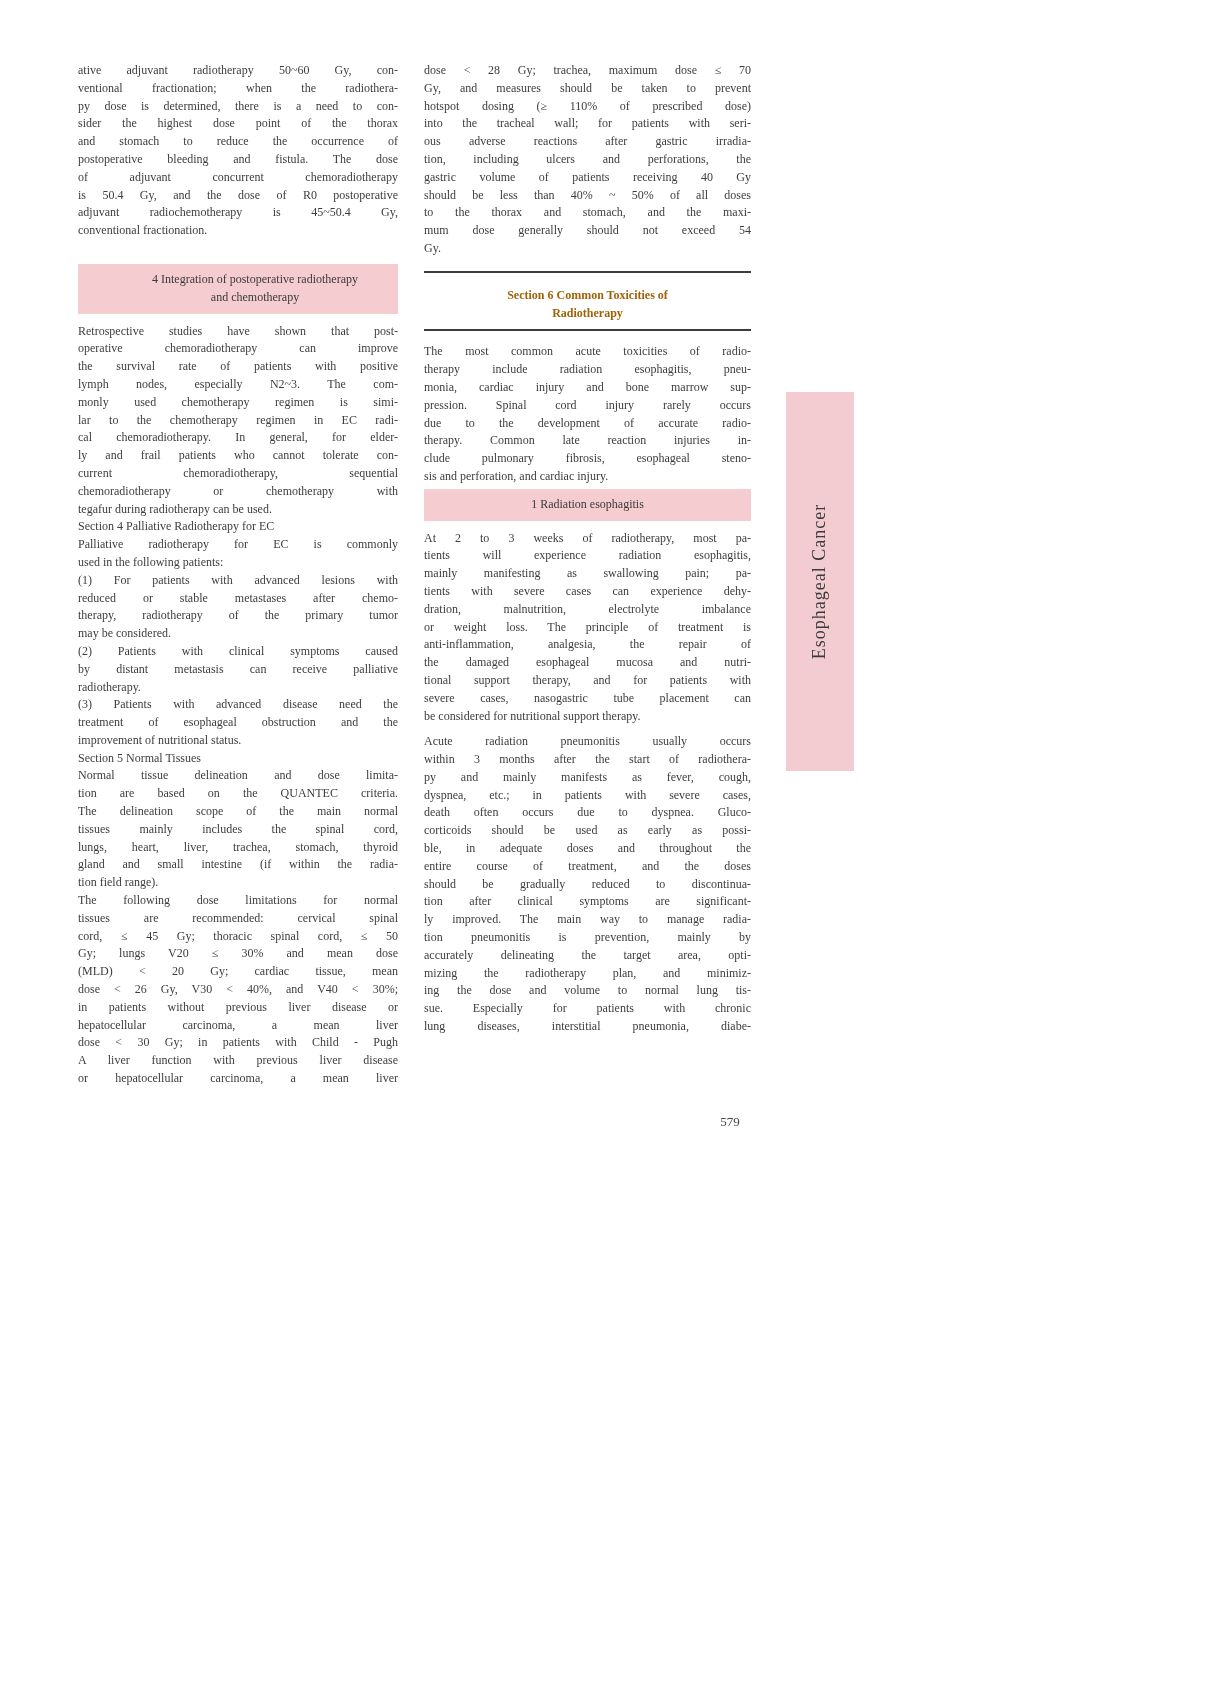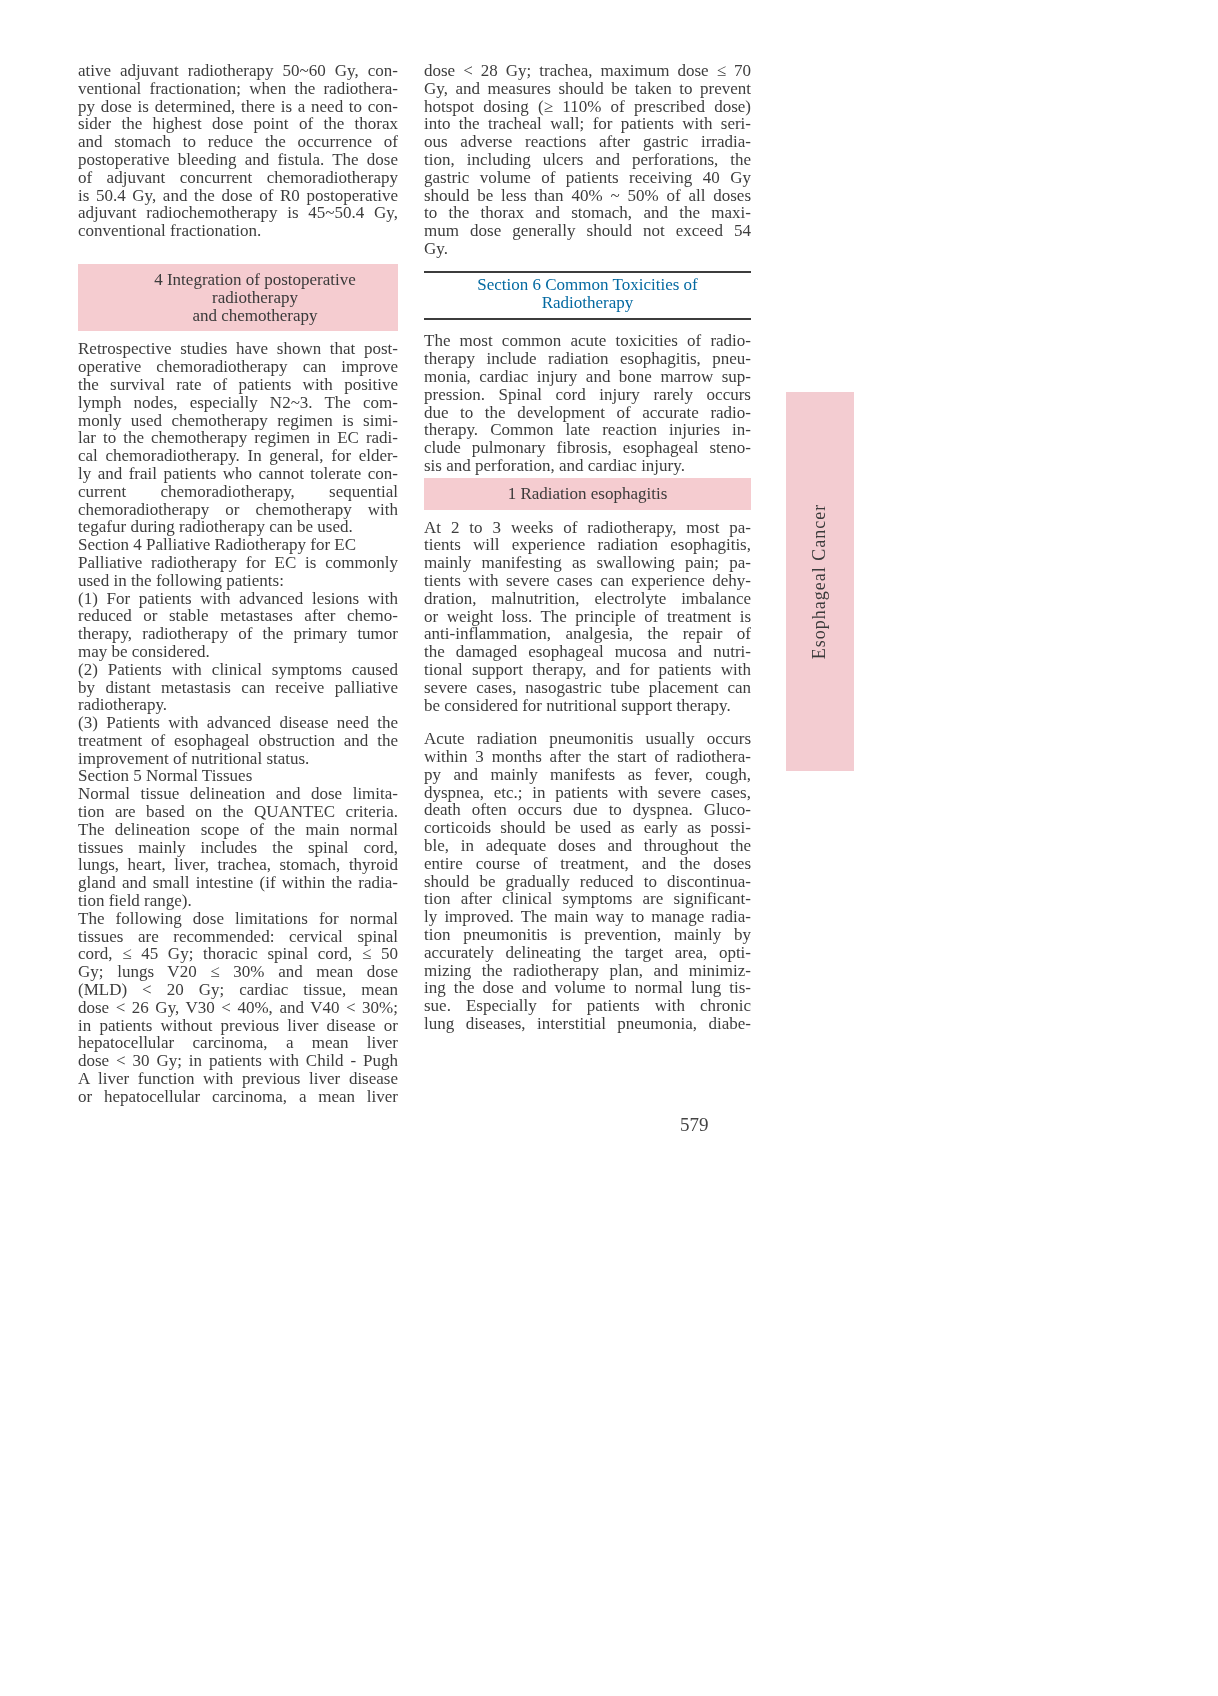--- a/index.html
+++ b/index.html
@@ -1,61 +1,61 @@
 <!DOCTYPE html>
 <html style="--pink: #f5ccd0; --tab-pink: #f3ccd1; --rule: #3c3c3c;"><head>
 <meta charset="utf-8">
 <style>
   html,body { margin:0; padding:0; background:#e8e8e8; }
   .page {
     position:relative; width:1218px; height:1696px; background:#ffffff;
     font-family:"Liberation Serif", serif; color:#3d3d3d; overflow:hidden;
   }
-  .col { position:absolute; top:62px; font-size:17px; line-height:17.8px; }
+  .col { position:absolute; top:62px; font-size:12px; line-height:17.8px; }
   .col-left  { left:78px;  width:320px; }
   .col-right { left:424px; width:327px; }
 
   .flow { width:100%; }
   .jline { text-align:justify; text-align-last:justify; }
   .jline.last { text-align:right; text-align-last:left; }
 
   .pinkhead {
     background:var(--pink,#f5ccd0);
     text-align:center; padding:7px 4px 7px 4px; color:#3a3a3a;
   }
   .pinkhead .cline { text-align:center; }
   .ph-integration { margin-top:24px;padding-left:38px; }
   .ph-esophagitis  { margin-top:3px; }
   .ph-pneumonitis  { margin-top:19px; }
   .after-pinkhead { margin-top:9px; }
-  .after-pinkhead2 { margin-top:16px; }
+  .after-pinkhead2 { margin-top:8px; }
 
   .section-header {
     margin-top:13px;
     border-top:2px solid var(--rule,#3c3c3c);
     border-bottom:2px solid var(--rule,#3c3c3c);
-    padding:3px 0 7px 0;
-    font-weight:normal; color:#0369a1;
+    padding:14px 0 7px 0;
+    font-weight:bold; color:#a16207;
   }
   .section-header .cline { text-align:center; }
   .after-rule { margin-top:12px; }
 
   .side-tab {
     position:absolute; left:786px; top:392px; width:68px; height:379px;
     background:var(--tab-pink,#f3ccd1);
     display:flex; align-items:center; justify-content:center;
   }
   .side-tab .vtext {
     transform:rotate(-90deg); white-space:nowrap;
     font-size:18px; letter-spacing:1px; color:#3a3a3a;
   }
 
   .page-number {
     position:absolute; left:680px; top:1114px; width:100px;
-    text-align:left; font-size:19px; color:#444;
+    text-align:center; font-size:13px; color:#444;
   }
 </style>
 </head>
 <body>
 
 <div class="page">
 
   <div class="col col-left">
     <div class="flow">
         <div class="jline">ative adjuvant radiotherapy 50~60 Gy, con-</div>

